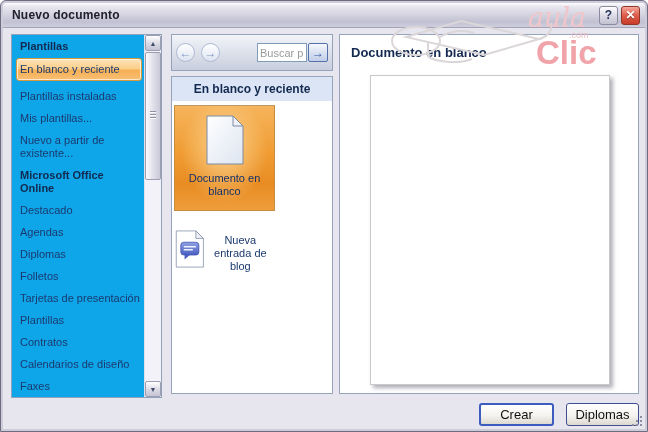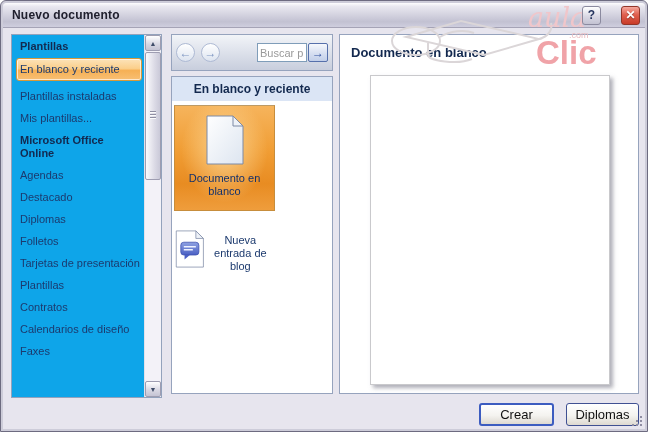--- a/index.html
+++ b/index.html
@@ -4,21 +4,21 @@
 <style>
   html,body{margin:0;padding:0;background:#fff;font-family:"Liberation Sans",sans-serif;}
   *{box-sizing:border-box;}
   .dialog{position:relative;width:648px;height:432px;background:#e7e5ee;
     border:1px solid #6d6b80;border-radius:6px 6px 0 0;overflow:hidden;
     box-shadow:inset 0 0 0 2px #cdccd9;}
   
   .titlebar{position:absolute;left:2px;top:2px;right:2px;height:25px;
     background:linear-gradient(180deg,#fdfdfe 0%,#e9e8f0 14%,#d3d2df 50%,#c2c1d2 78%,#cfcede 100%);
     border-bottom:1px solid #a5a3b6;border-radius:4px 4px 0 0;
-    display:flex;align-items:center;padding:0 5px 0 9px;gap:17px;}
+    display:flex;align-items:center;padding:0 5px 0 9px;}
   .title-text{font-size:12px;font-weight:bold;color:#20202e;flex:1;letter-spacing:.2px;}
   .tb-btn{width:19px;height:19px;border-radius:3px;display:flex;align-items:center;justify-content:center;
     font-size:12px;font-weight:bold;margin-left:3px;cursor:pointer;position:relative;z-index:6;}
   .help-btn{background:linear-gradient(180deg,#ffffff,#d9d8e4 55%,#c3c2d2);border:1px solid #8b8a9f;color:#26355f;}
   .close-btn{background:linear-gradient(180deg,#f5a99e 0%,#e0604f 45%,#c93b28 100%);border:1px solid #92362a;color:#fff;
     text-shadow:0 1px 1px rgba(0,0,0,.35);}
   
   .watermark{position:absolute;left:385px;top:0;width:262px;height:70px;pointer-events:none;z-index:5;}
   
   .sidebar{position:absolute;left:10px;top:33px;width:151px;height:364px;background:#0ea5e9;
@@ -110,23 +110,24 @@
     <text x="183" y="37" font-family="Liberation Sans, sans-serif" font-size="9" fill="#eab9bd">.com</text>
     <text x="150" y="63" font-family="Liberation Sans, sans-serif" font-weight="bold" font-size="33" fill="#f0a3a8">Clic</text>
   </svg>
 
   <div class="sidebar">
     <div class="side-list">
       <div class="side-header">Plantillas</div>
       <div class="side-item selected">En blanco y reciente</div>
       <div class="side-item">Plantillas instaladas</div>
       <div class="side-item">Mis plantillas...</div>
+      <div class="side-item">Nuevo a partir de existente...</div>
       <div class="side-item bold">Microsoft Office Online</div>
+      <div class="side-item">Destacado</div>
       <div class="side-item">Agendas</div>
-      <div class="side-item">Destacado</div>
       <div class="side-item">Diplomas</div>
       <div class="side-item">Folletos</div>
       <div class="side-item">Tarjetas de presentación</div>
       <div class="side-item">Plantillas</div>
       <div class="side-item">Contratos</div>
       <div class="side-item">Calendarios de diseño</div>
       <div class="side-item">Faxes</div>
     </div>
     <div class="vscroll">
       <div class="scroll-btn">▲</div>

